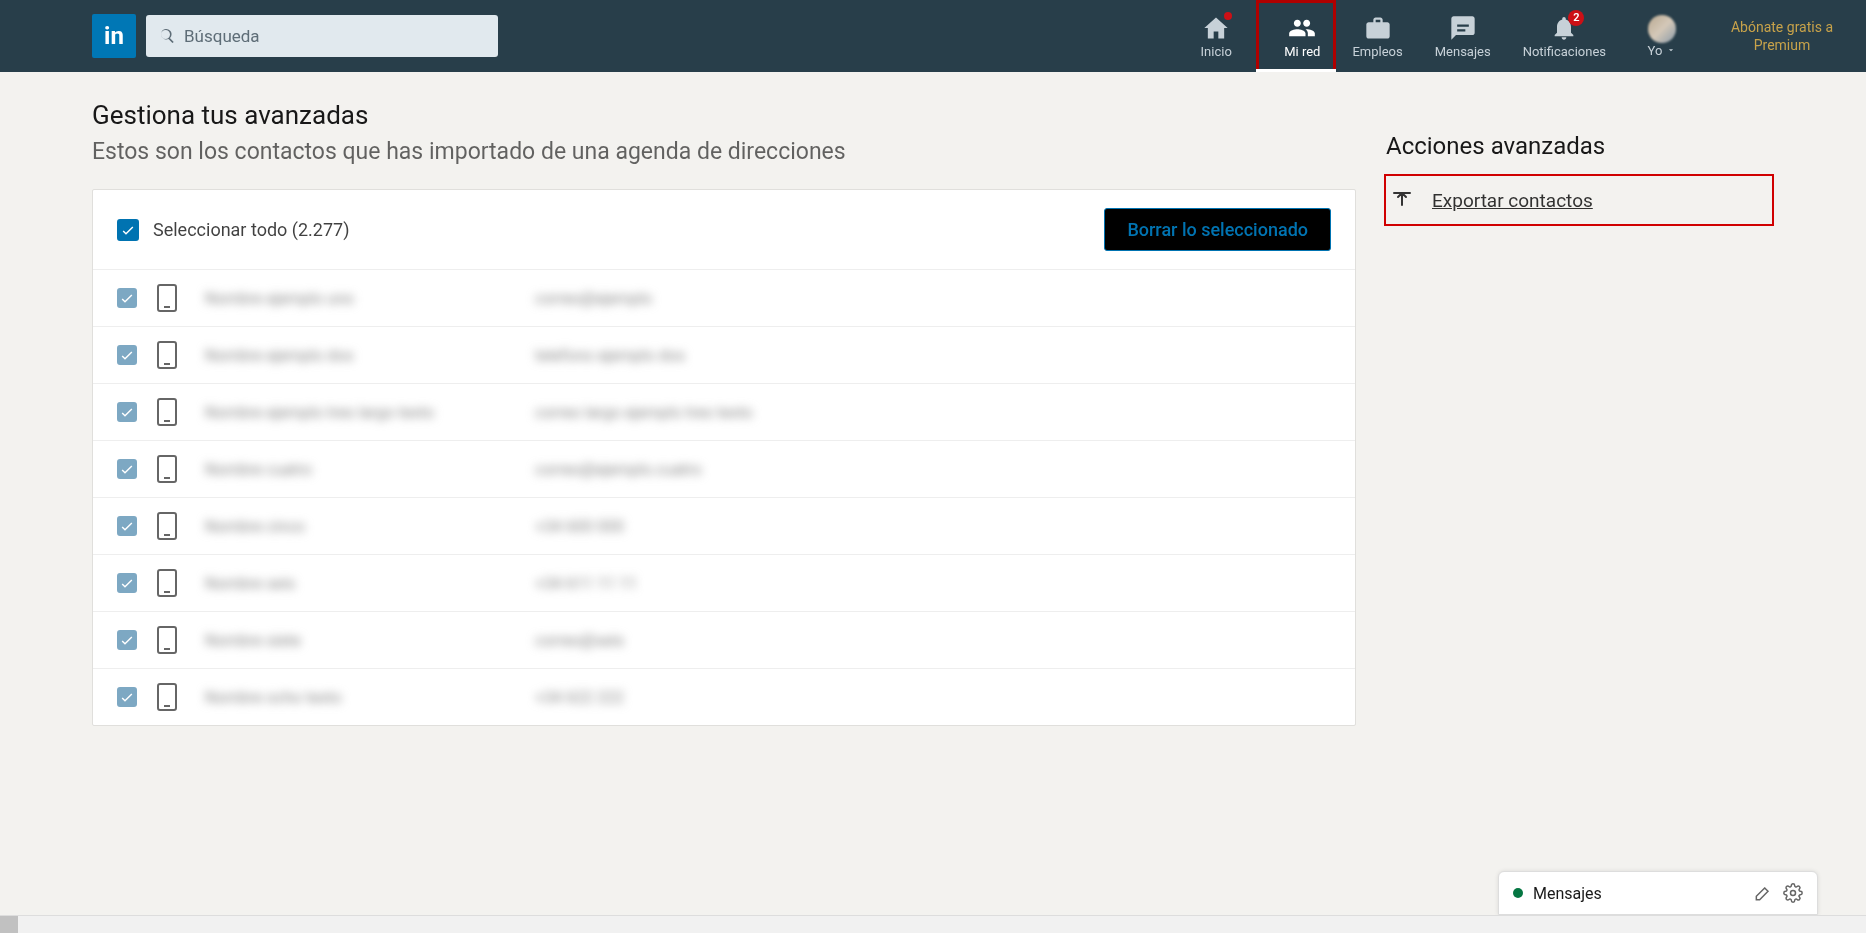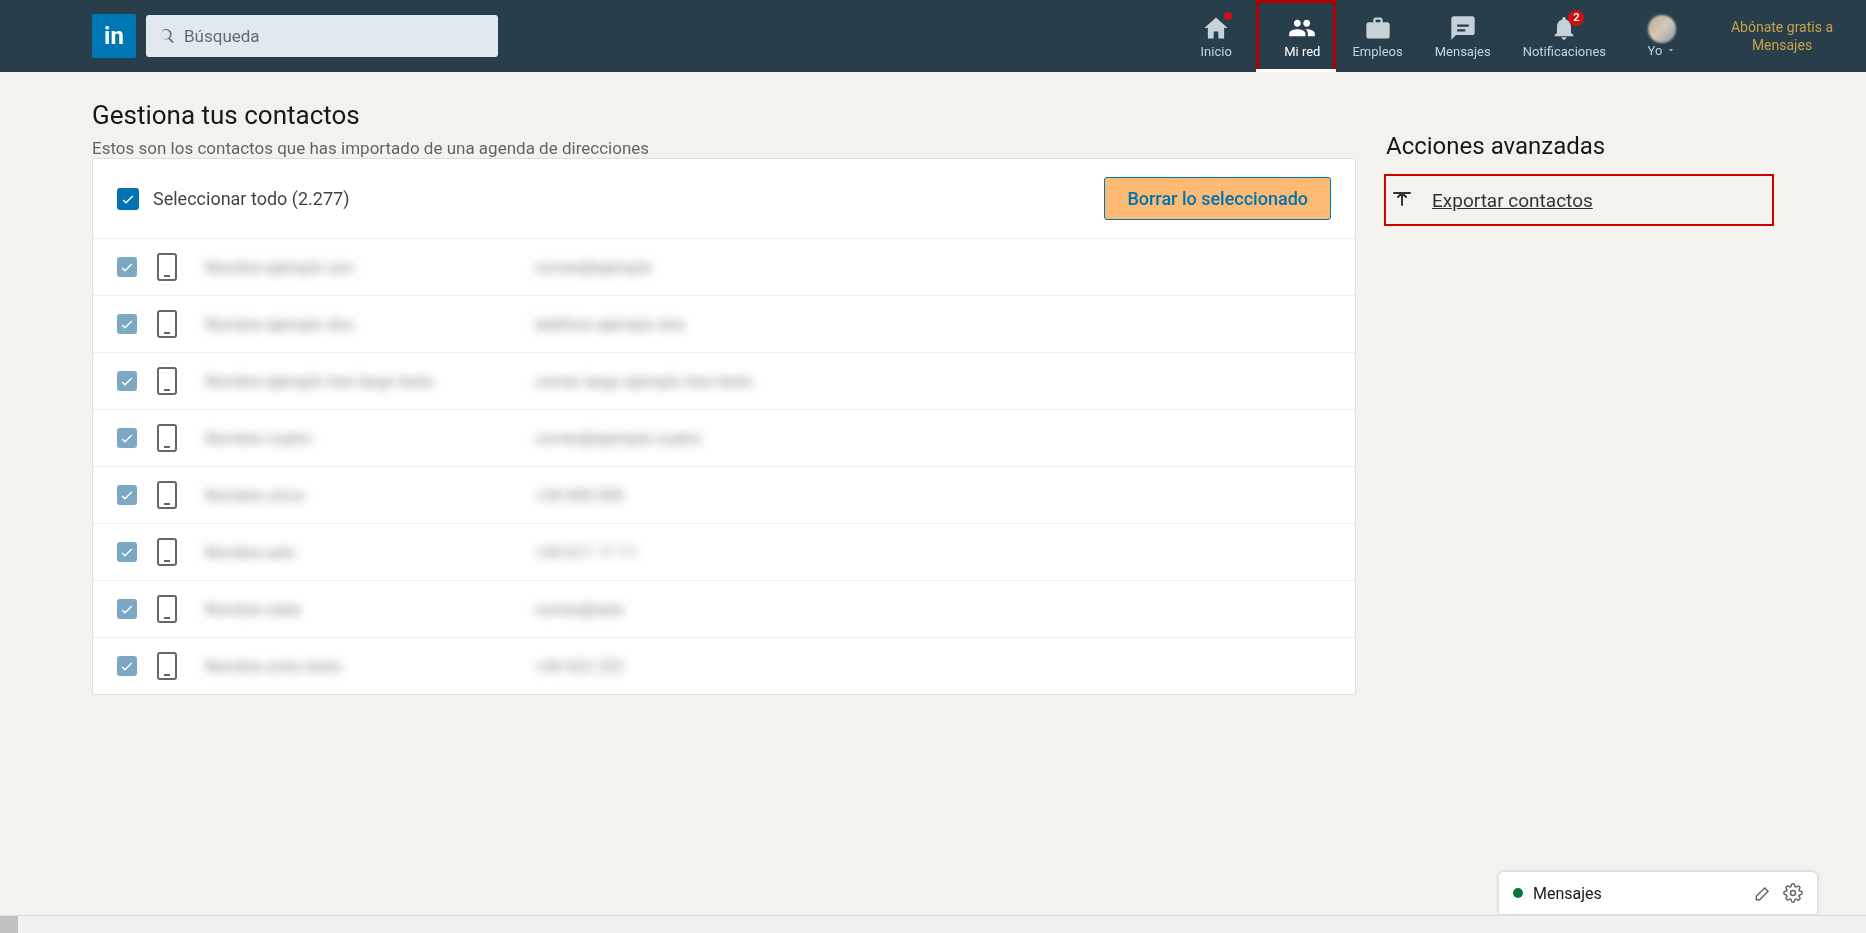--- a/index.html
+++ b/index.html
@@ -23,28 +23,28 @@
 .nav-label { font-size: 13px; white-space: nowrap; display: flex; align-items: center; gap: 4px; }
 .badge { position: absolute; top: -4px; right: -6px; background: #cc1016; color: #fff; font-size: 11px; min-width: 16px; height: 16px; border-radius: 8px; display: flex; align-items: center; justify-content: center; padding: 0 4px; font-weight: 600; }
 .badge.dot { min-width: 8px; width: 8px; height: 8px; padding: 0; top: -2px; right: -2px; }
 .avatar { width: 28px; height: 28px; border-radius: 50%; background: linear-gradient(135deg, #b8a890 0%, #d4c8b8 50%, #8a9aa8 100%); filter: blur(1px); }
 .premium-link { color: #c7a24a; font-size: 14px; text-align: center; max-width: 120px; line-height: 1.3; cursor: pointer; margin-left: 20px; }
 
 
 .main { display: flex; padding: 28px 92px 0 92px; gap: 28px; align-items: flex-start; }
 .left-col { flex: 1; min-width: 0; }
 .page-title { font-size: 26px; font-weight: 400; color: rgba(0,0,0,0.9); margin-bottom: 8px; }
-.page-subtitle { font-size: 17px; color: rgba(0,0,0,0.6); }
+.page-subtitle { font-size: 23px; color: rgba(0,0,0,0.6); margin-bottom: 24px; }
 
 .card { background: #fff; border: 1px solid #e0dfdc; border-radius: 2px; }
 .card-header { display: flex; align-items: center; justify-content: space-between; padding: 18px 24px; }
 .select-all { display: flex; align-items: center; gap: 14px; font-size: 18px; color: rgba(0,0,0,0.75); }
 .checkbox { width: 22px; height: 22px; border: 2px solid #0073b1; border-radius: 3px; background: #0073b1; display: flex; align-items: center; justify-content: center; cursor: pointer; }
 .checkbox svg { width: 16px; height: 16px; fill: #fff; }
-.btn-outline { border: 1.5px solid #0073b1; color: #0073b1; background: #fdba74; padding: 10px 22px; font-size: 18px; border-radius: 3px; cursor: pointer; font-weight: 500; }
+.btn-outline { border: 1.5px solid #0073b1; color: #0073b1; background: #000000; padding: 10px 22px; font-size: 18px; border-radius: 3px; cursor: pointer; font-weight: 500; }
 
 .table-wrapper { position: relative; }
 .table-header { display: flex; align-items: center; padding: 14px 24px; border-top: 1px solid #e0dfdc; font-size: 17px; font-weight: 600; color: rgba(0,0,0,0.9); }
 .col-fuente { width: 120px; display: flex; align-items: center; gap: 6px; margin-left: 0; }
 .col-nombre { width: 340px; }
 .col-datos { flex: 1; }
 .sort-icon { width: 14px; height: 14px; }
 .sort-icon svg { width: 100%; height: 100%; fill: currentColor; }
 
 .table-body { max-height: 460px; overflow-y: auto; }
@@ -130,26 +130,26 @@
           </svg><span class="badge">2</span></div>
         <span class="nav-label">Notificaciones</span>
       </div>
       <div class="nav-item">
         <div class="avatar"></div>
         <span class="nav-label">Yo <svg width="10" height="10" viewBox="0 0 24 24" fill="currentColor">
             <path d="M7 10l5 5 5-5z"></path>
           </svg></span>
       </div>
     </div>
-  <div class="premium-link">Abónate gratis a Mensajes</div>
+  <div class="premium-link">Abónate gratis a Premium</div>
 </div>
 
 <div class="main">
   <div class="left-col">
-    <h1 class="page-title">Gestiona tus contactos</h1>
+    <h1 class="page-title">Gestiona tus avanzadas</h1>
     <p class="page-subtitle">Estos son los contactos que has importado de una agenda de direcciones</p>
 
     <div class="card">
       <div class="card-header">
         <div class="select-all">
           <div class="checkbox">
             <svg viewBox="0 0 24 24">
                 <path d="M9 16.2l-3.5-3.5L4 14.2 9 19.2 20 8.2l-1.5-1.5z"></path>
               </svg>
           </div>

